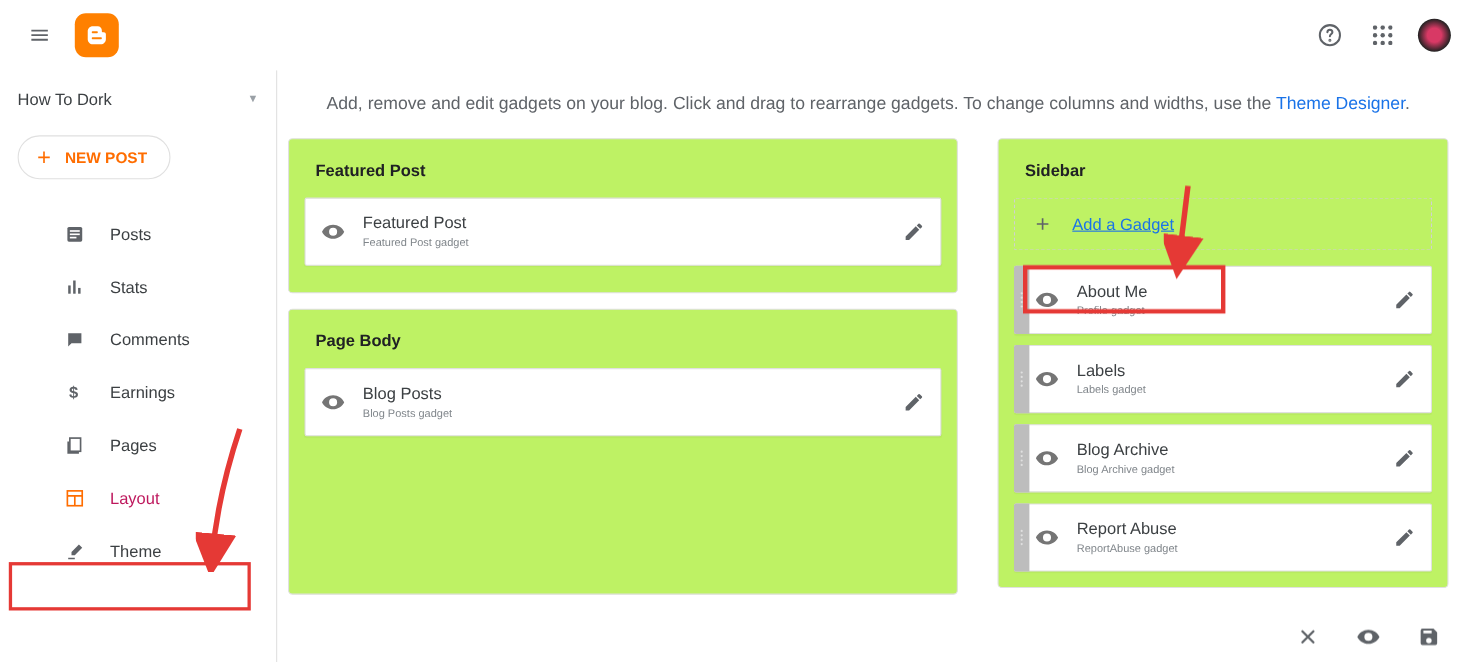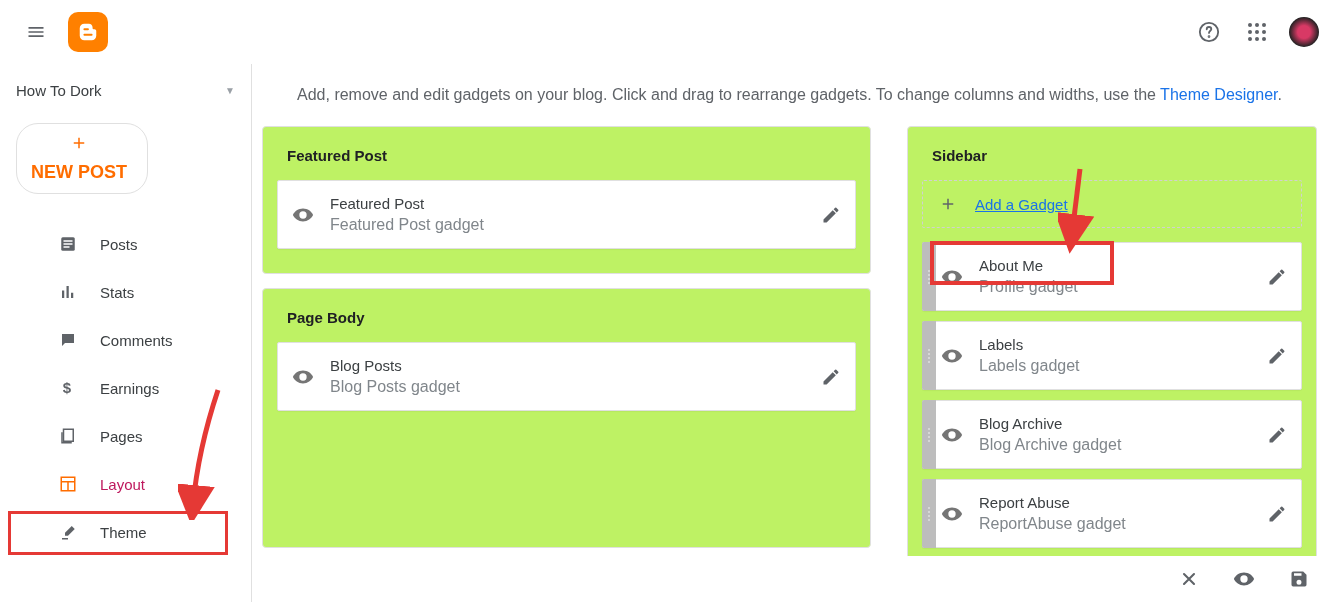--- a/index.html
+++ b/index.html
@@ -7,21 +7,21 @@
 .topbar { height: 64px; display: flex; align-items: center; padding: 0 16px; }
 .menu-btn { width: 40px; height: 40px; border-radius: 50%; display: flex; align-items: center; justify-content: center; cursor: pointer; color: #5f6368; }
 .logo { width: 40px; height: 40px; background: #ff8000; border-radius: 10px; display: flex; align-items: center; justify-content: center; color: #fff; font-weight: bold; font-size: 24px; margin-left: 12px; }
 .topbar-spacer { flex: 1; }
 .top-icon { width: 40px; height: 40px; border-radius: 50%; display: flex; align-items: center; justify-content: center; cursor: pointer; color: #5f6368; margin-left: 8px; }
 .avatar { width: 30px; height: 30px; border-radius: 50%; background: radial-gradient(circle, #d83965 30%, #222 70%); margin-left: 12px; margin-right: -8px; }
 .main { display: flex; height: 538px; }
 .sidebar { width: 252px; border-right: 1px solid #e0e0e0; padding-top: 4px; }
 .blog-select { display: flex; align-items: center; justify-content: space-between; padding: 14px 16px 18px 16px; color: #3c4043; font-size: 15px; cursor: pointer; }
 .blog-select .arrow { color: #9aa0a6; font-size: 10px; }
-.new-post-btn { margin: 6px 0 18px 16px; display: inline-flex; align-items: center; gap: 10px; border: 1px solid #e0e0e0; border-radius: 22px; padding: 10px 20px 10px 14px; color: #ff6d00; font-weight: 600; font-size: 18px; cursor: pointer; flex-direction: column; }
+.new-post-btn { margin: 6px 0 18px 16px; display: inline-flex; align-items: center; gap: 10px; border: 1px solid #e0e0e0; border-radius: 22px; padding: 10px 20px 10px 14px; color: #ff6d00; font-weight: 600; font-size: 14px; cursor: pointer; }
 .nav { padding-top: 8px; margin-left: 24px; }
 .nav-item { display: flex; align-items: center; gap: 22px; padding: 14px 0 14px 34px; color: #3c4043; font-size: 15px; cursor: pointer; }
 .nav-item.active { color: #be185d; }
 .nav-item.active .nav-icon { color: #ff6d00; }
 .nav-icon { width: 20px; height: 20px; color: #5f6368; display: flex; align-items: center; justify-content: center; }
 .highlight-box-layout { position: absolute; left: 8px; top: 511px; width: 220px; height: 44px; border: 3px solid #e53935; pointer-events: none; }
 .highlight-box-gadget { position: absolute; left: 930px; top: 241px; width: 184px; height: 44px; border: 4px solid #e53935; pointer-events: none; }
 .arrow-layout { position: absolute; left: 178px; top: 380px; width: 50px; height: 140px; pointer-events: none; }
 .arrow-gadget { position: absolute; left: 1058px; top: 164px; width: 40px; height: 90px; pointer-events: none; }
 .content { flex: 1; overflow-y: auto; padding-bottom: 56px; }
@@ -32,21 +32,21 @@
 .col-right { width: 410px; }
 .section { border: 1px solid #e0e0e0; border-radius: 4px; padding: 20px 14px 14px 14px; margin-bottom: 14px; background: #bef264; }
 .section-title { font-weight: 600; font-size: 15px; color: #202124; margin: 0 0 16px 10px; }
 .gadget-card { background: #fff; border: 1px solid #e0e0e0; border-radius: 2px; padding: 14px 14px; display: flex; align-items: center; gap: 16px; box-shadow: 0 1px 1px rgba(0,0,0,0.04); margin-bottom: 10px; position: relative; }
 .gadget-card.with-handle { padding-left: 18px; }
 .drag-handle { position: absolute; left: -1px; top: -1px; bottom: -1px; width: 14px; background: #bdbdbd; border-radius: 2px 0 0 2px; display: flex; flex-direction: column; align-items: center; justify-content: center; gap: 2px; }
 .drag-handle span { width: 2px; height: 2px; background: #e0e0e0; border-radius: 50%; }
 .eye { color: #757575; flex-shrink: 0; }
 .gadget-text { flex: 1; }
 .gadget-title { color: #3c4043; font-size: 15px; margin-bottom: 4px; }
-.gadget-sub { color: #80868b; font-size: 16px; }
+.gadget-sub { color: #80868b; font-size: 10px; }
 .edit-btn { color: #5f6368; cursor: pointer; }
 .add-gadget { border: 1px dashed #d0d0d0; border-radius: 2px; padding: 14px 16px; display: flex; align-items: center; gap: 18px; margin-bottom: 14px; cursor: pointer; }
 .add-gadget .plus { color: #5f6368; }
 .add-gadget .link { color: #1a73e8; text-decoration: underline; font-size: 15px; }
 .bottom-bar { position: absolute; bottom: 0; right: 0; left: 280px; height: 46px; display: flex; align-items: center; justify-content: flex-end; gap: 34px; padding-right: 18px; background: #fff; }
 .bottom-bar .ic { color: #5f6368; cursor: pointer; }
 svg { display: block; }
 </style>
 </head>
 <body>

